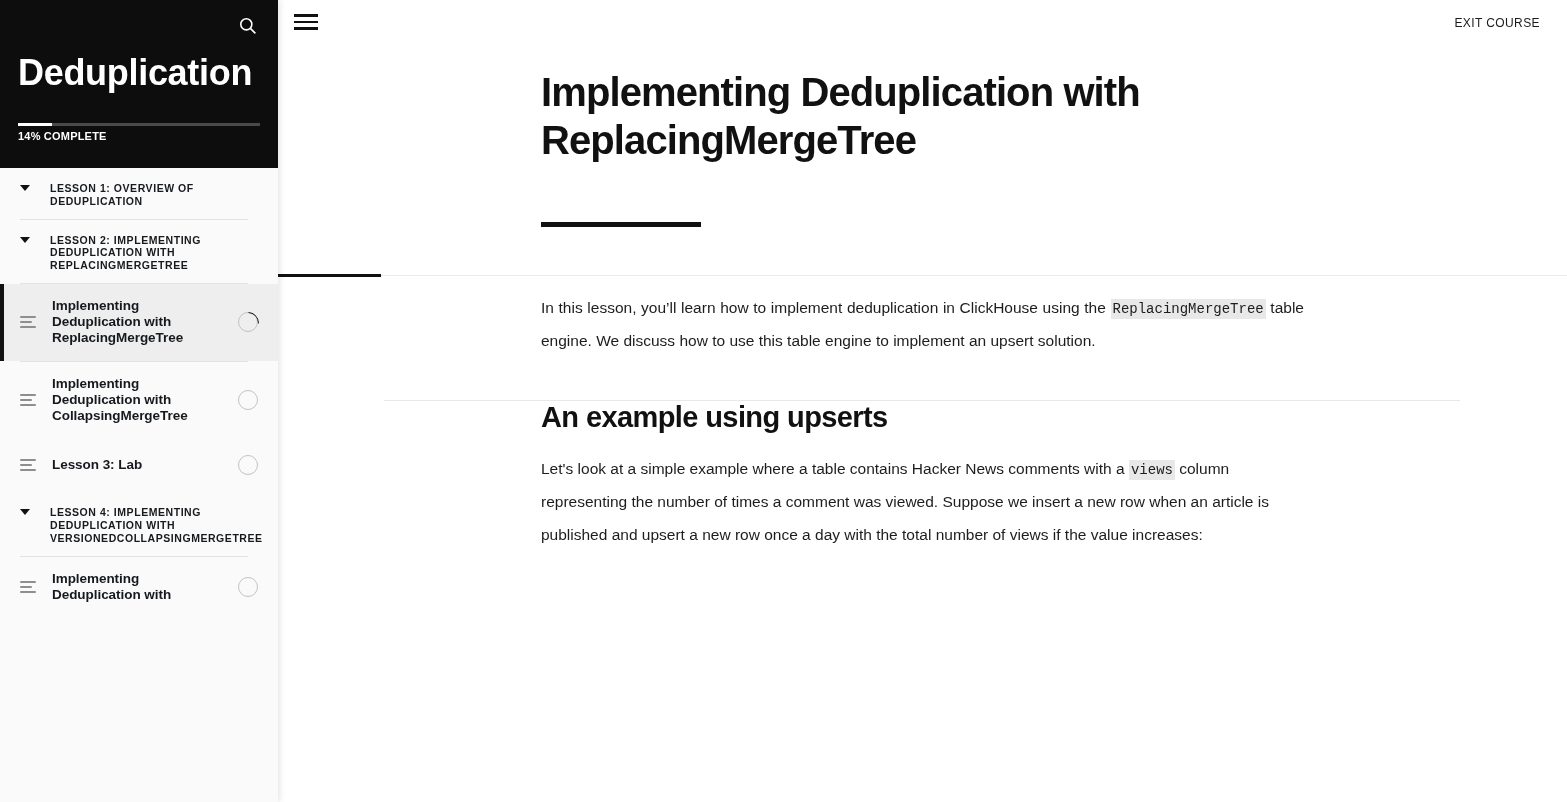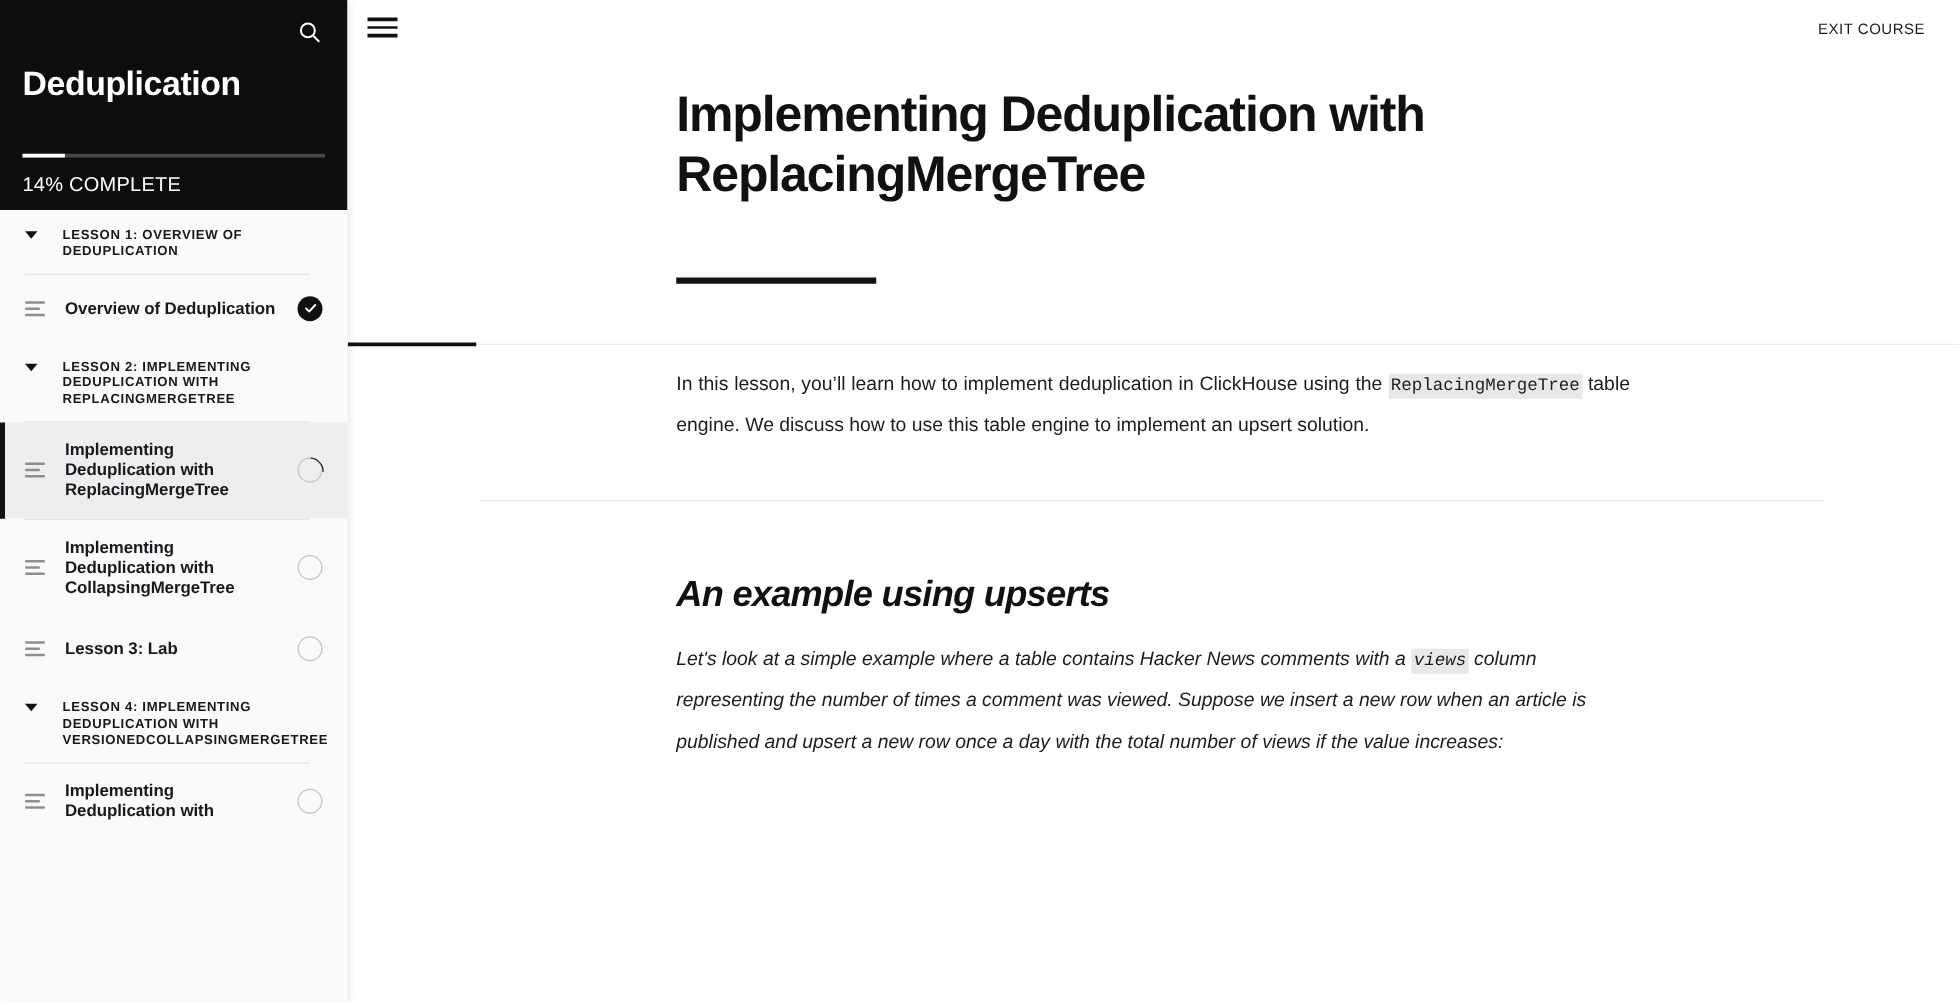--- a/index.html
+++ b/index.html
@@ -26,32 +26,32 @@
     padding:0 20px; position:relative;
   }
   .sb-search {
     position:absolute; top:12px; right:18px;
     width:26px; height:26px;
     display:flex; align-items:center; justify-content:center;
     cursor:pointer;
   }
   .sb-title {
     color:#ffffff;
-    font-size:27px; font-weight:700;
+    font-size:36px; font-weight:700;
     letter-spacing:-.3px;
     position:absolute; top:52px; left:18px;
   }
   .sb-progress-track {
     position:absolute; left:18px; right:18px; top:123px;
     height:3px; background:#4a4a4a;
   }
   .sb-progress-fill { height:3px; background:#ffffff; }
   .sb-progress-label {
-    position:absolute; left:18px; top:140px;
-    color:#ffffff; font-size:16px; font-weight:400;
+    position:absolute; left:18px; top:130px;
+    color:#ffffff; font-size:11px; font-weight:700;
     letter-spacing:.2px;
   }
 
   .sb-body { position:relative; }
 
   .lesson-head {
     padding:14px 20px 0 20px;
     position:relative;
     cursor:pointer;
   }
@@ -184,33 +184,20 @@
       <div class="sb-progress-label">14% COMPLETE</div>
     </div>
     <div class="sb-body" id="sb-body">
         <div class="lesson-head">
           <div class="lesson-head-inner">
             <span class="caret"></span>
             <span class="lesson-head-label">LESSON 1: OVERVIEW OF DEDUPLICATION</span>
           </div>
         </div>
         <div class="lesson-rule"></div>
-        <div class="item">
-          <span class="item-icon">
-            <i></i>
-            <i></i>
-            <i></i>
-          </span>
-          <span class="item-label">Overview of Deduplication</span>
-          <span class="status done">
-            <svg width="11" height="11" viewBox="0 0 24 24" fill="none" stroke="#fff" stroke-width="3.4" stroke-linecap="round" stroke-linejoin="round">
-              <polyline points="4,12.5 9.5,18 20,6.5"></polyline>
-            </svg>
-          </span>
-        </div>
         <div class="lesson-head">
           <div class="lesson-head-inner">
             <span class="caret"></span>
             <span class="lesson-head-label">LESSON 2: IMPLEMENTING DEDUPLICATION WITH REPLACINGMERGETREE</span>
           </div>
         </div>
         <div class="lesson-rule"></div>
         <div class="item active">
           <span class="item-icon">
             <i></i>
@@ -277,19 +264,19 @@
       <div class="hdr-progress-fill" id="lessonfill" style="width: 8%;"></div>
     </div>
 
     <div class="content">
       <div class="block" style="margin-top:64px;">
         <p class="para"><span>In this lesson, you’ll learn how to implement deduplication in ClickHouse using the </span><code class="inline">ReplacingMergeTree</code><span> table engine. We discuss how to use this table engine to implement an upsert solution.</span></p>
       </div>
 
       <div class="sec-divider"></div>
 
-      <div class="block" style="margin-top:59px;font-style:italic;">
+      <div class="block" style="">
         <h2 class="h2">An example using upserts</h2>
         <p class="para left" style="margin-top:18px;"><span>Let's look at a simple example where a table contains Hacker News comments with a </span><code class="inline">views</code><span> column representing the number of times a comment was viewed. Suppose we insert a new row when an article is published and upsert a new row once a day with the total number of views if the value increases:</span></p>
       </div>
     </div>
   </main>
 </div>
 
 </body></html>

